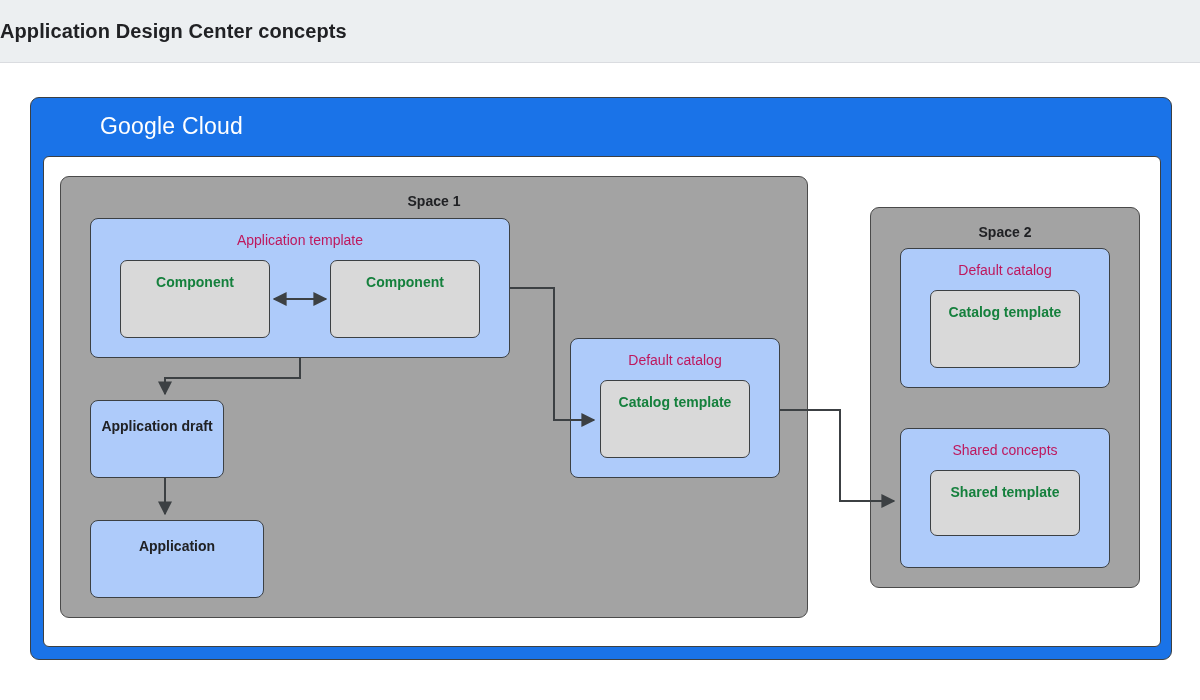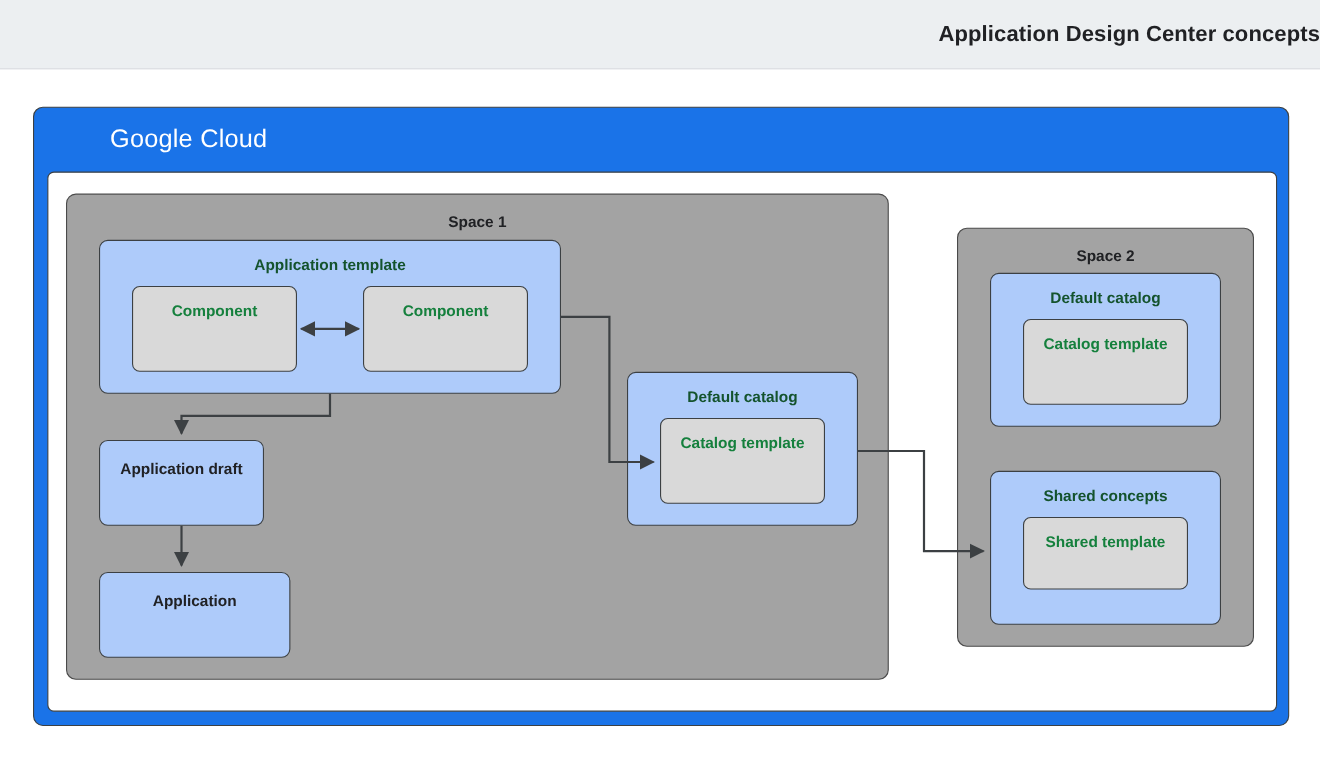--- a/index.html
+++ b/index.html
@@ -22,21 +22,21 @@
     left: 0; top: 0;
     width: 1200px; height: 63px;
     background: #eceff1;
     border-bottom: 1px solid #dadce0;
   }
   #header-title {
     position: absolute;
     left: 0; top: 0;
     width: 1200px; height: 62px;
     line-height: 62px;
-    text-align: right;
+    text-align: left;
     font-size: 20px;
     font-weight: bold;
     color: #202124;
     letter-spacing: 0.1px;
   }
 
   
   #gcp-frame {
     position: absolute;
     left: 30px; top: 97px;
@@ -85,22 +85,22 @@
     background: #aecbfa;
     border: 1.7px solid #3c4043;
     border-radius: 8px;
   }
   .blue-box-label {
     position: absolute;
     left: 0; width: 100%;
     top: 13px;
     text-align: center;
     font-size: 14px;
-    font-weight: bold;
-    color: #14532d;
+    font-weight: normal;
+    color: #be185d;
   }
   .gray-box {
     position: absolute;
     background: #d9d9d9;
     border: 1.7px solid #3c4043;
     border-radius: 7px;
   }
   .gray-box-label {
     position: absolute;
     left: 0; width: 100%;
@@ -153,21 +153,21 @@
   <div class="blue-box" style="left:90px; top:218px; width:420px; height:140px;">
     <div class="blue-box-label">Application template</div>
   </div>
   <div class="gray-box" style="left:120px; top:260px; width:150px; height:78px;">
     <div class="gray-box-label">Component</div>
   </div>
   <div class="gray-box" style="left:330px; top:260px; width:150px; height:78px;">
     <div class="gray-box-label">Component</div>
   </div>
 
-  <div class="blue-box" style="left:90px; top:400px; width:150px; height:78px;padding-left:24px;">
+  <div class="blue-box" style="left:90px; top:400px; width:134px; height:78px;padding-left:24px;">
     <div class="plain-label">Application draft</div>
   </div>
 
   <div class="blue-box" style="left:90px; top:520px; width:174px; height:78px;">
     <div class="plain-label">Application</div>
   </div>
 
   <div class="blue-box" style="left:570px; top:338px; width:210px; height:140px;">
     <div class="blue-box-label">Default catalog</div>
   </div>

